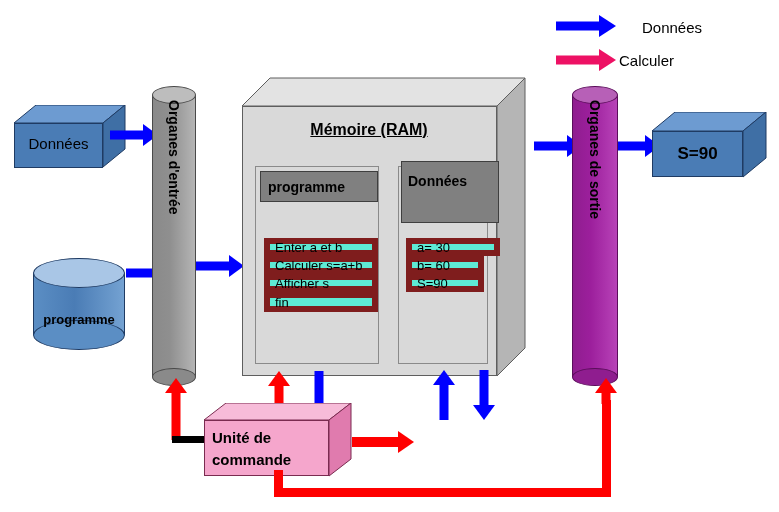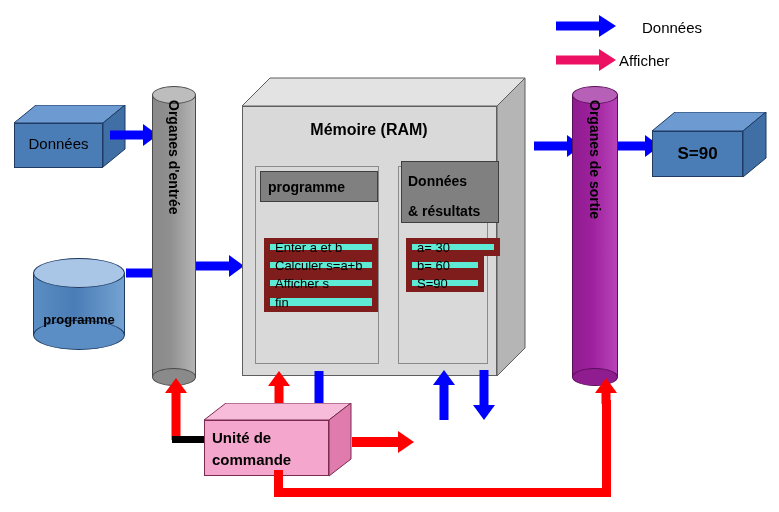--- a/index.html
+++ b/index.html
@@ -60,21 +60,21 @@
   .dbcyl .top{position:absolute;left:0;top:0;width:100%;height:30px;border-radius:50%;
      background:#a9c6e6;border:1px solid #1f3b63;box-sizing:border-box;}
   .dbcyl .bot{position:absolute;left:0;bottom:0;width:100%;height:30px;border-radius:50%;
      background:#5b8ec4;border:1px solid #1f3b63;box-sizing:border-box;}
   .dbcyl .label{position:absolute;left:0;width:100%;text-align:center;
      font-size:13px;font-weight:bold;color:#000;z-index:4;}
 
   
   #mem-wrap{position:absolute;left:228px;top:76px;width:300px;height:300px;}
   #mem-title{position:absolute;left:0;top:24px;width:100%;text-align:center;
-     font-size:16px;font-weight:bold;color:#000;}
+     font-size:16px;font-weight:bold;color:#000;text-decoration:underline;}
   .mem-panel{position:absolute;background:#d9d9d9;border:1px solid #8a8a8a;box-sizing:border-box;}
   .panel-head{position:absolute;background:#808080;border:1px solid #3f3f3f;box-sizing:border-box;
      display:flex;align-items:center;padding-left:7px;font-size:14px;font-weight:bold;color:#000;}
   .code-line{position:absolute;background:#5eead4;border:6px solid #7f1d1d;box-sizing:border-box;
      display:flex;align-items:center;padding-left:5px;font-size:13px;color:#000;}
 
   
   .rline{position:absolute;background:#ff0000;}
   .blackbar{position:absolute;background:#000000;}
 </style>
@@ -91,21 +91,21 @@
     </div>
   </div>
   <div class="abs legend-label" style="left:642px;top:19px;">Données</div>
 
   <div class="abs" style="left:556px;top:52px;width:60px;height:16px;">
     <div class="arrow-r" style="left:0;top:0;width:60px;height:16px;">
       <div class="shaft" style="width:46px;background:#ed1164;"></div>
       <div class="head" style="border-left:17px solid #ed1164;"></div>
     </div>
   </div>
-  <div class="abs legend-label" style="left:619px;top:52px;">Afficher</div>
+  <div class="abs legend-label" style="left:619px;top:52px;">Calculer</div>
 
   <div class="box3d" style="left:14px;top:105px;width:112px;height:65px;">
 
     <svg width="112" height="65" style="position:absolute;left:0;top:0;">
       <polygon points="0,18 22,0 111,0 89,18" fill="#6d9bd1" stroke="#1f3b63" stroke-width="1"></polygon>
       <polygon points="89,18 111,0 111,44 89,62" fill="#3f6fa5" stroke="#1f3b63" stroke-width="1"></polygon>
       <rect x="0.5" y="18.5" width="88" height="44" fill="#4a7cb5" stroke="#1f3b63" stroke-width="1"></rect>
     </svg>
     <div class="abs" style="left:0;top:30px;width:89px;text-align:center;font-size:15px;color:#000;">Données</div>
   </div>
@@ -152,21 +152,20 @@
       <div class="panel-head" style="left:4px;top:4px;width:118px;height:31px;">programme</div>
       <div class="code-line" style="left:8px;top:71px;width:114px;height:18px;">Enter a et b</div>
       <div class="code-line" style="left:8px;top:107px;width:114px;height:18px;">Afficher s</div>
       <div class="code-line" style="left:8px;top:89px;width:114px;height:18px;">Calculer s=a+b</div>
       <div class="code-line" style="left:8px;top:125px;width:114px;height:20px;">fin</div>
     </div>
 
     <div class="mem-panel" style="left:170px;top:90px;width:90px;height:198px;">
       <div class="panel-head" style="left:2px;top:-6px;width:98px;height:62px;display:block;padding:4px 0 0 6px;line-height:30px;">
         <div>Données</div>
-        <div>&amp; résultats</div>
       </div>
       <div class="code-line" style="left:7px;top:71px;width:94px;height:18px;">a= 30</div>
       <div class="code-line" style="left:7px;top:89px;width:78px;height:18px;">b= 60</div>
       <div class="code-line" style="left:7px;top:107px;width:78px;height:18px;">S=90</div>
     </div>
   </div>
 
   <div class="arrow-r" style="left:534px;top:137px;width:48px;height:18px;">
     <div class="shaft" style="width:34px;background:#0000ff;"></div>
     <div class="head" style="border-left:15px solid #0000ff;"></div>

